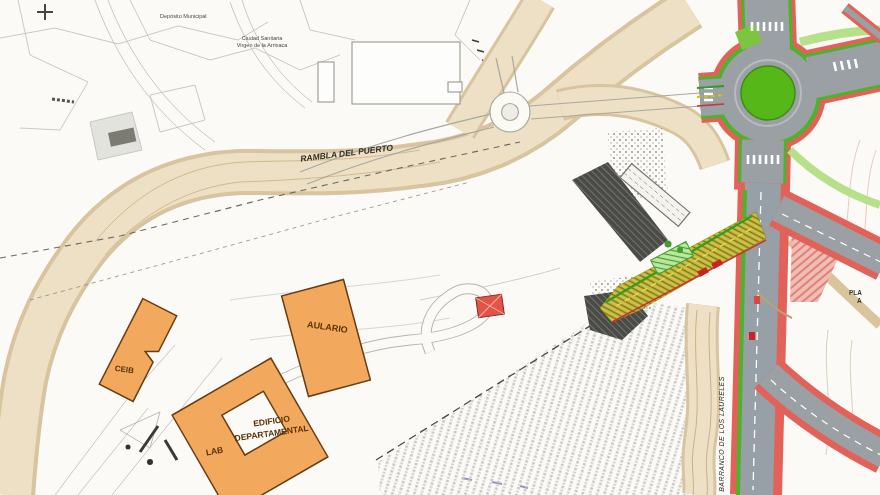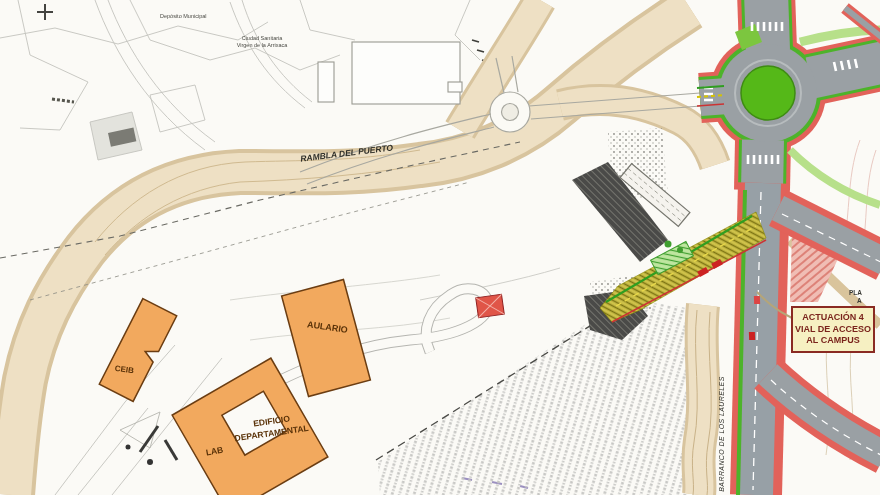--- a/index.html
+++ b/index.html
@@ -269,23 +269,18 @@
     <text x="262" y="40" text-anchor="middle" font-size="5.5" fill="#4a4a44">Ciudad Sanitaria</text>
     <text x="262" y="47" text-anchor="middle" font-size="5.5" fill="#4a4a44">Virgen de la Arrixaca</text>
     <text transform="translate(327,330) rotate(8)" text-anchor="middle" font-size="9" font-weight="bold" fill="#5a3208">AULARIO</text>
     <text transform="translate(124,372) rotate(8)" text-anchor="middle" font-size="8" font-weight="bold" fill="#5a3208">CEIB</text>
     <text transform="translate(272,424) rotate(-8)" text-anchor="middle" font-size="8.5" font-weight="bold" fill="#5a3208">EDIFICIO</text>
     <text transform="translate(272,436) rotate(-8)" text-anchor="middle" font-size="8.5" font-weight="bold" fill="#5a3208">DEPARTAMENTAL</text>
     <text transform="translate(215,454) rotate(-10)" text-anchor="middle" font-size="8.5" font-weight="bold" fill="#5a3208">LAB</text>
   </g>
 </svg>
 
-<div class="callout">
-  <div>ACTUACIÓN 4</div>
-  <div>VIAL DE ACCESO</div>
-  <div>AL CAMPUS</div>
-</div>
 
 <div class="edge-label">
   <div>PLA</div>
   <div style="padding-left:8px;">A</div>
 </div>
 </div>
 
 </body></html>

